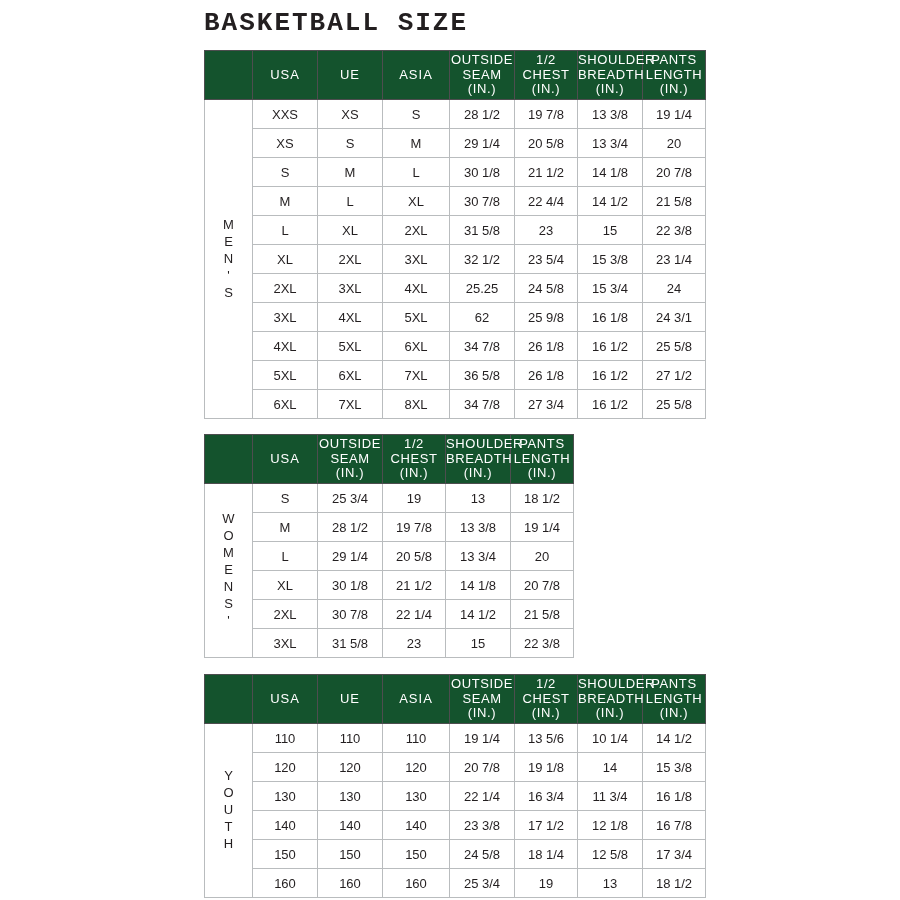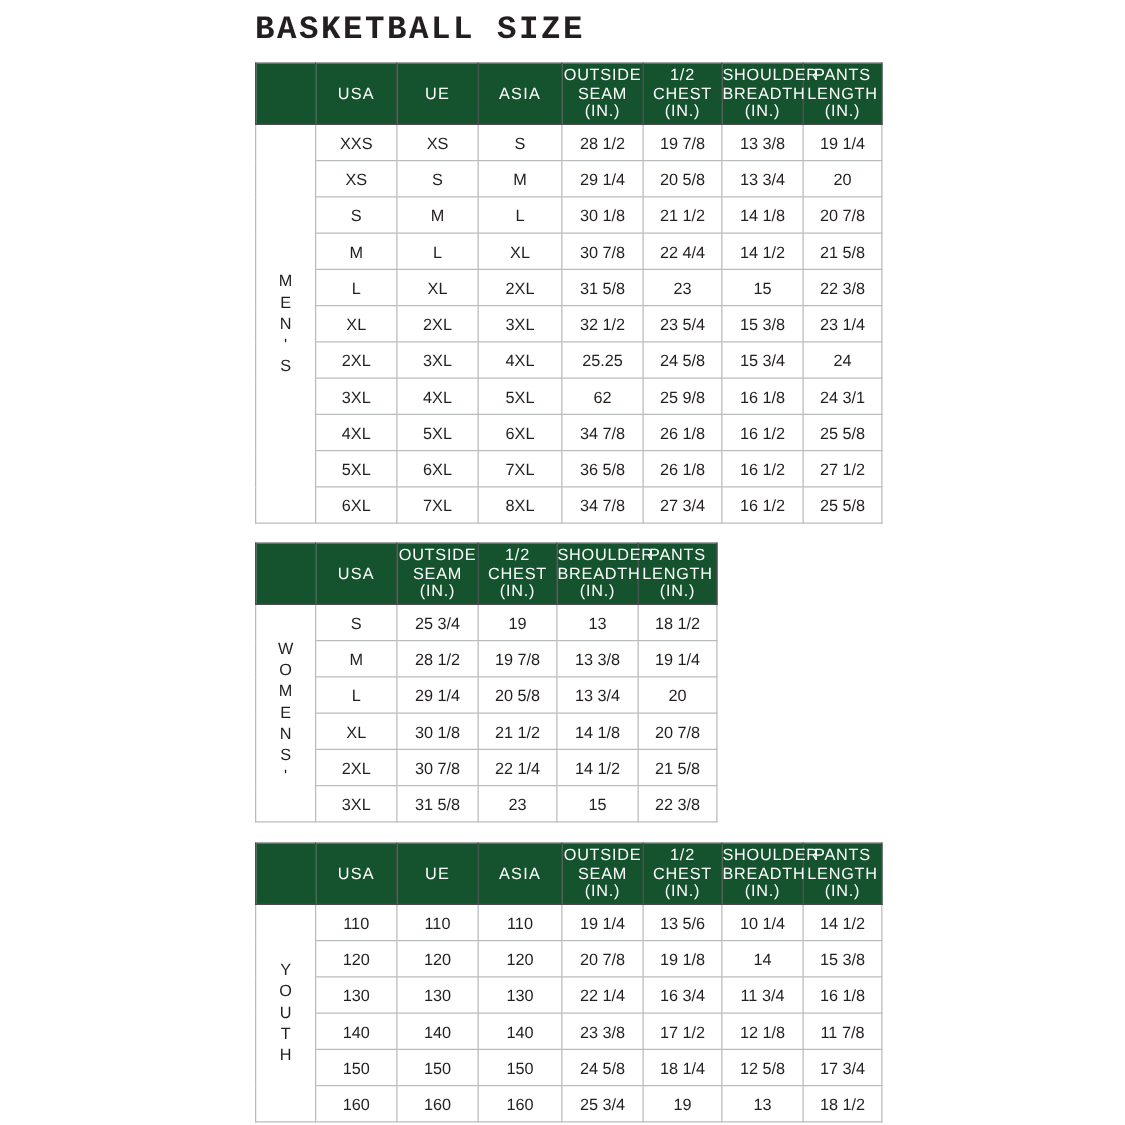--- a/index.html
+++ b/index.html
@@ -415,21 +415,21 @@
           <td>11 3/4</td>
           <td>16 1/8</td>
         </tr>
         <tr>
           <td>140</td>
           <td>140</td>
           <td>140</td>
           <td>23 3/8</td>
           <td>17 1/2</td>
           <td>12 1/8</td>
-          <td>11 7/8</td>
+          <td>16 7/8</td>
         </tr>
         <tr>
           <td>150</td>
           <td>150</td>
           <td>150</td>
           <td>24 5/8</td>
           <td>18 1/4</td>
           <td>12 5/8</td>
           <td>17 3/4</td>
         </tr>

